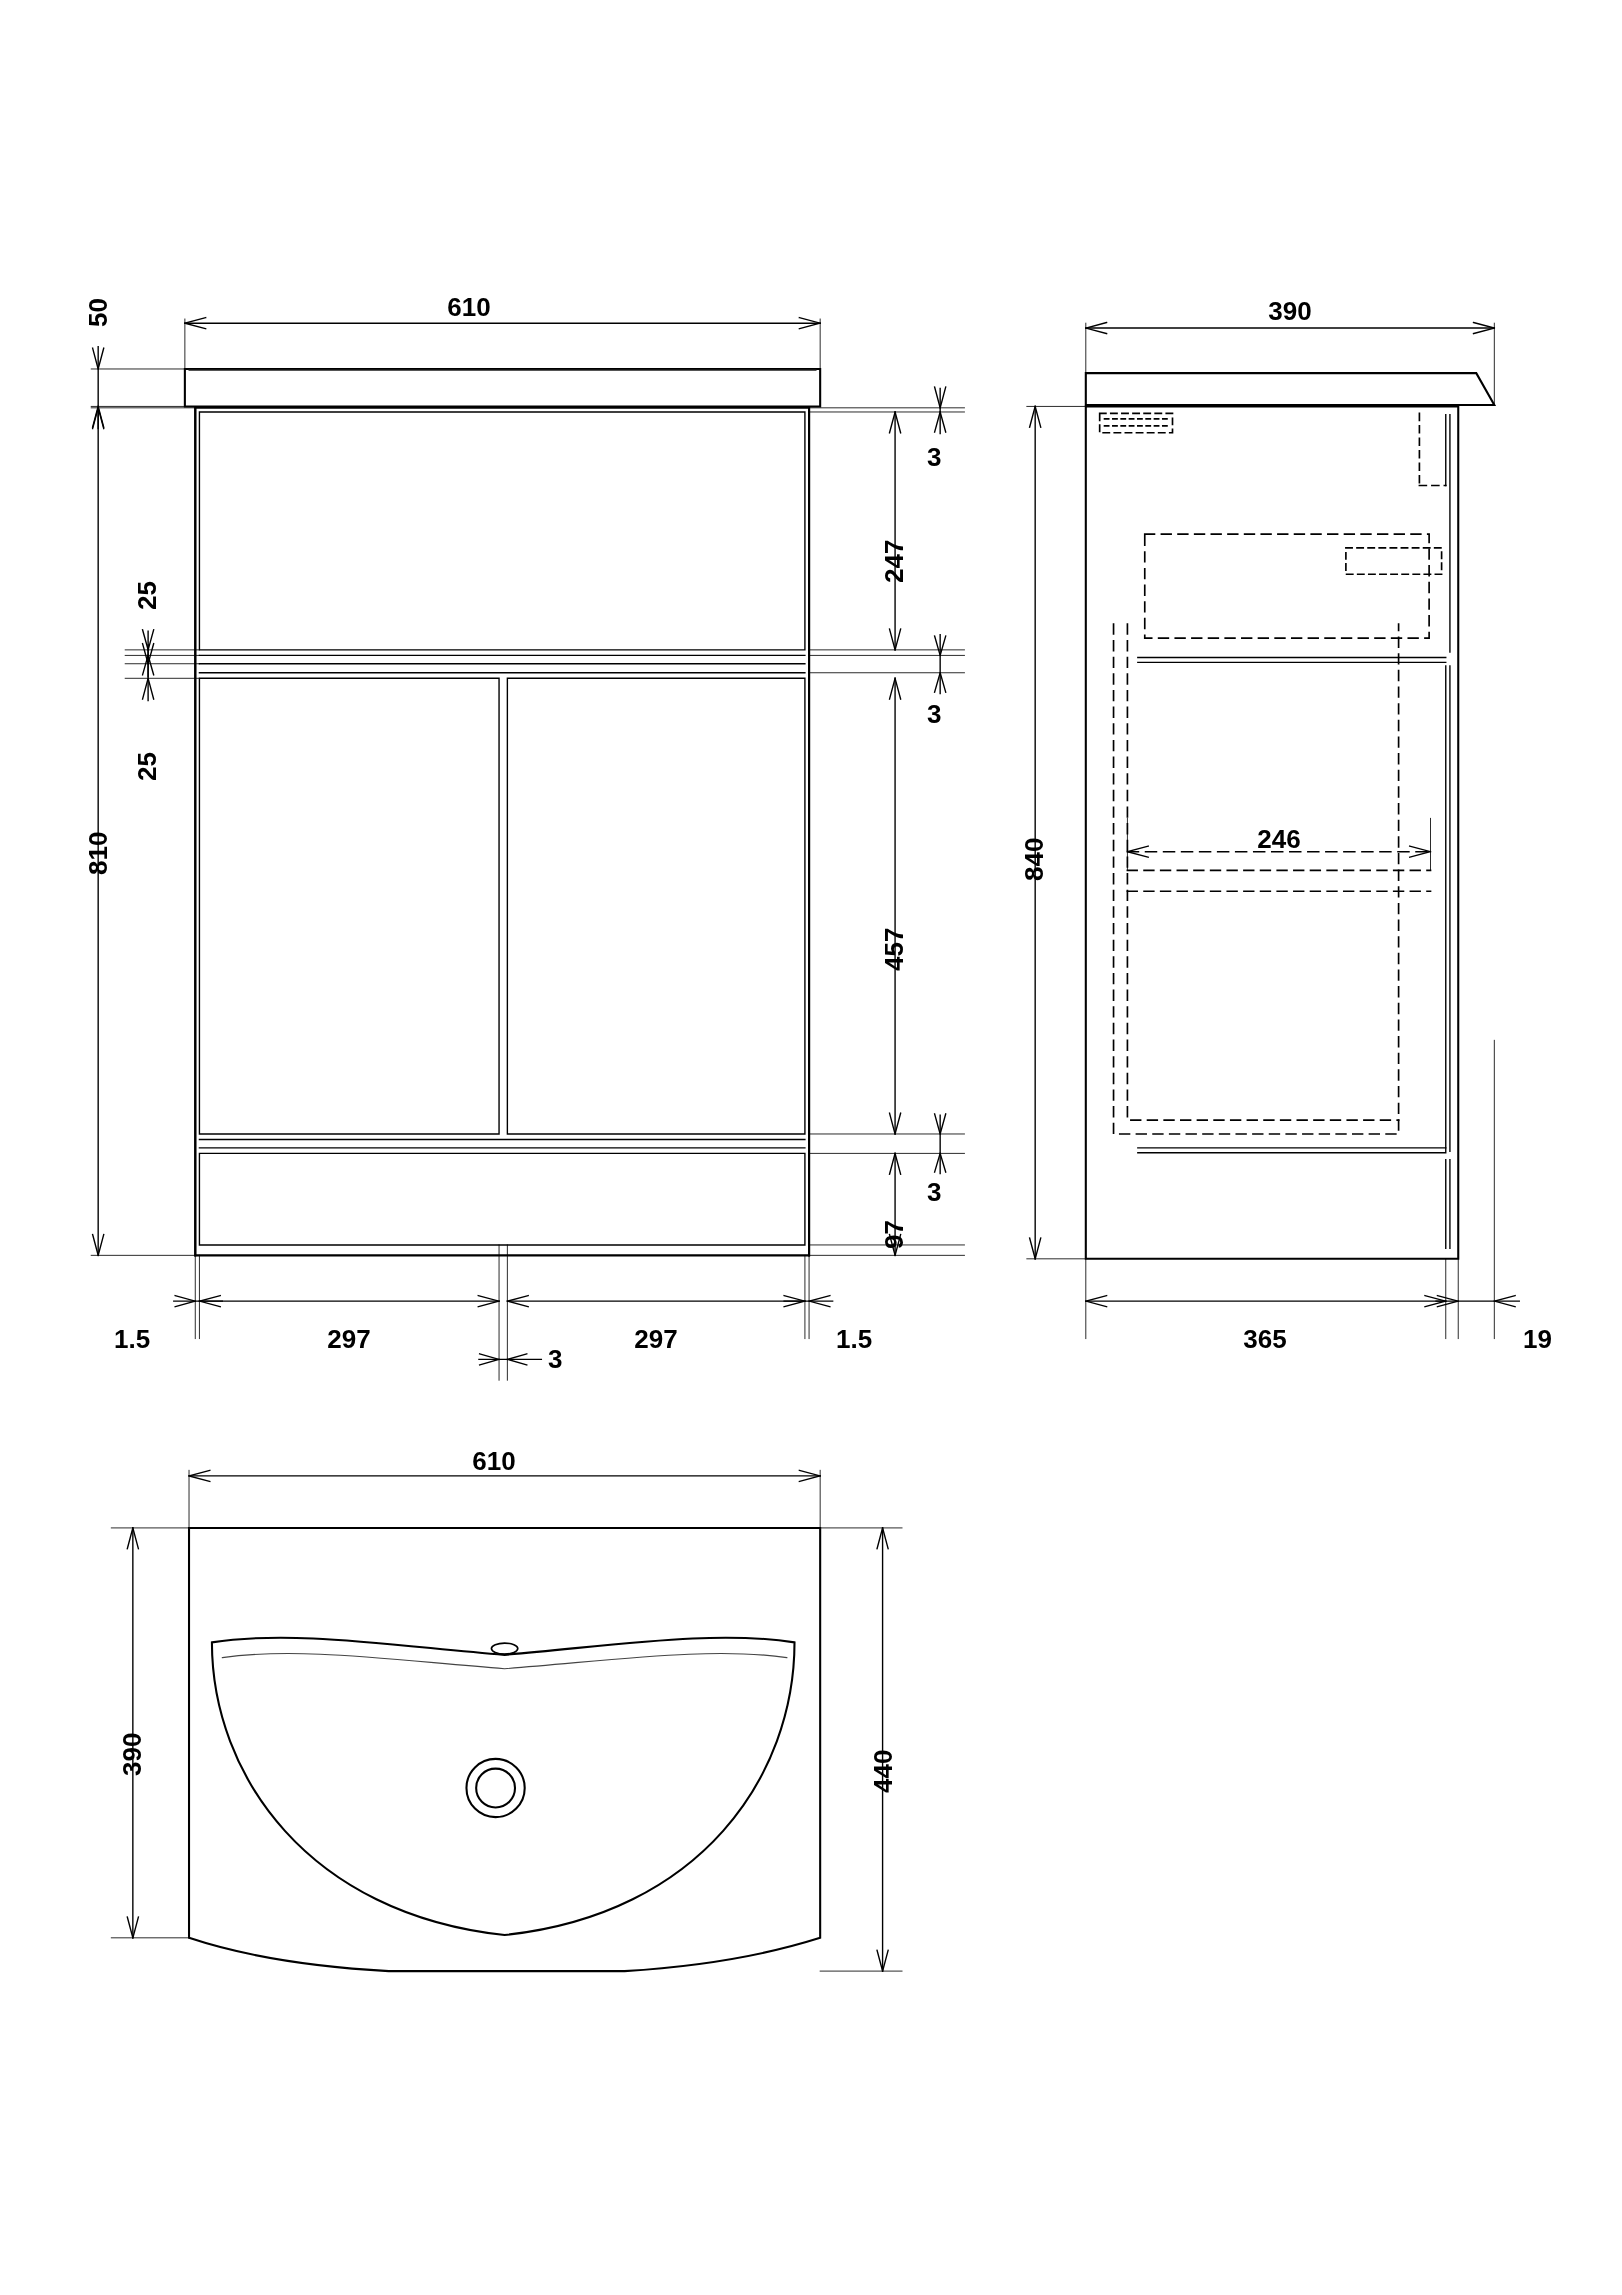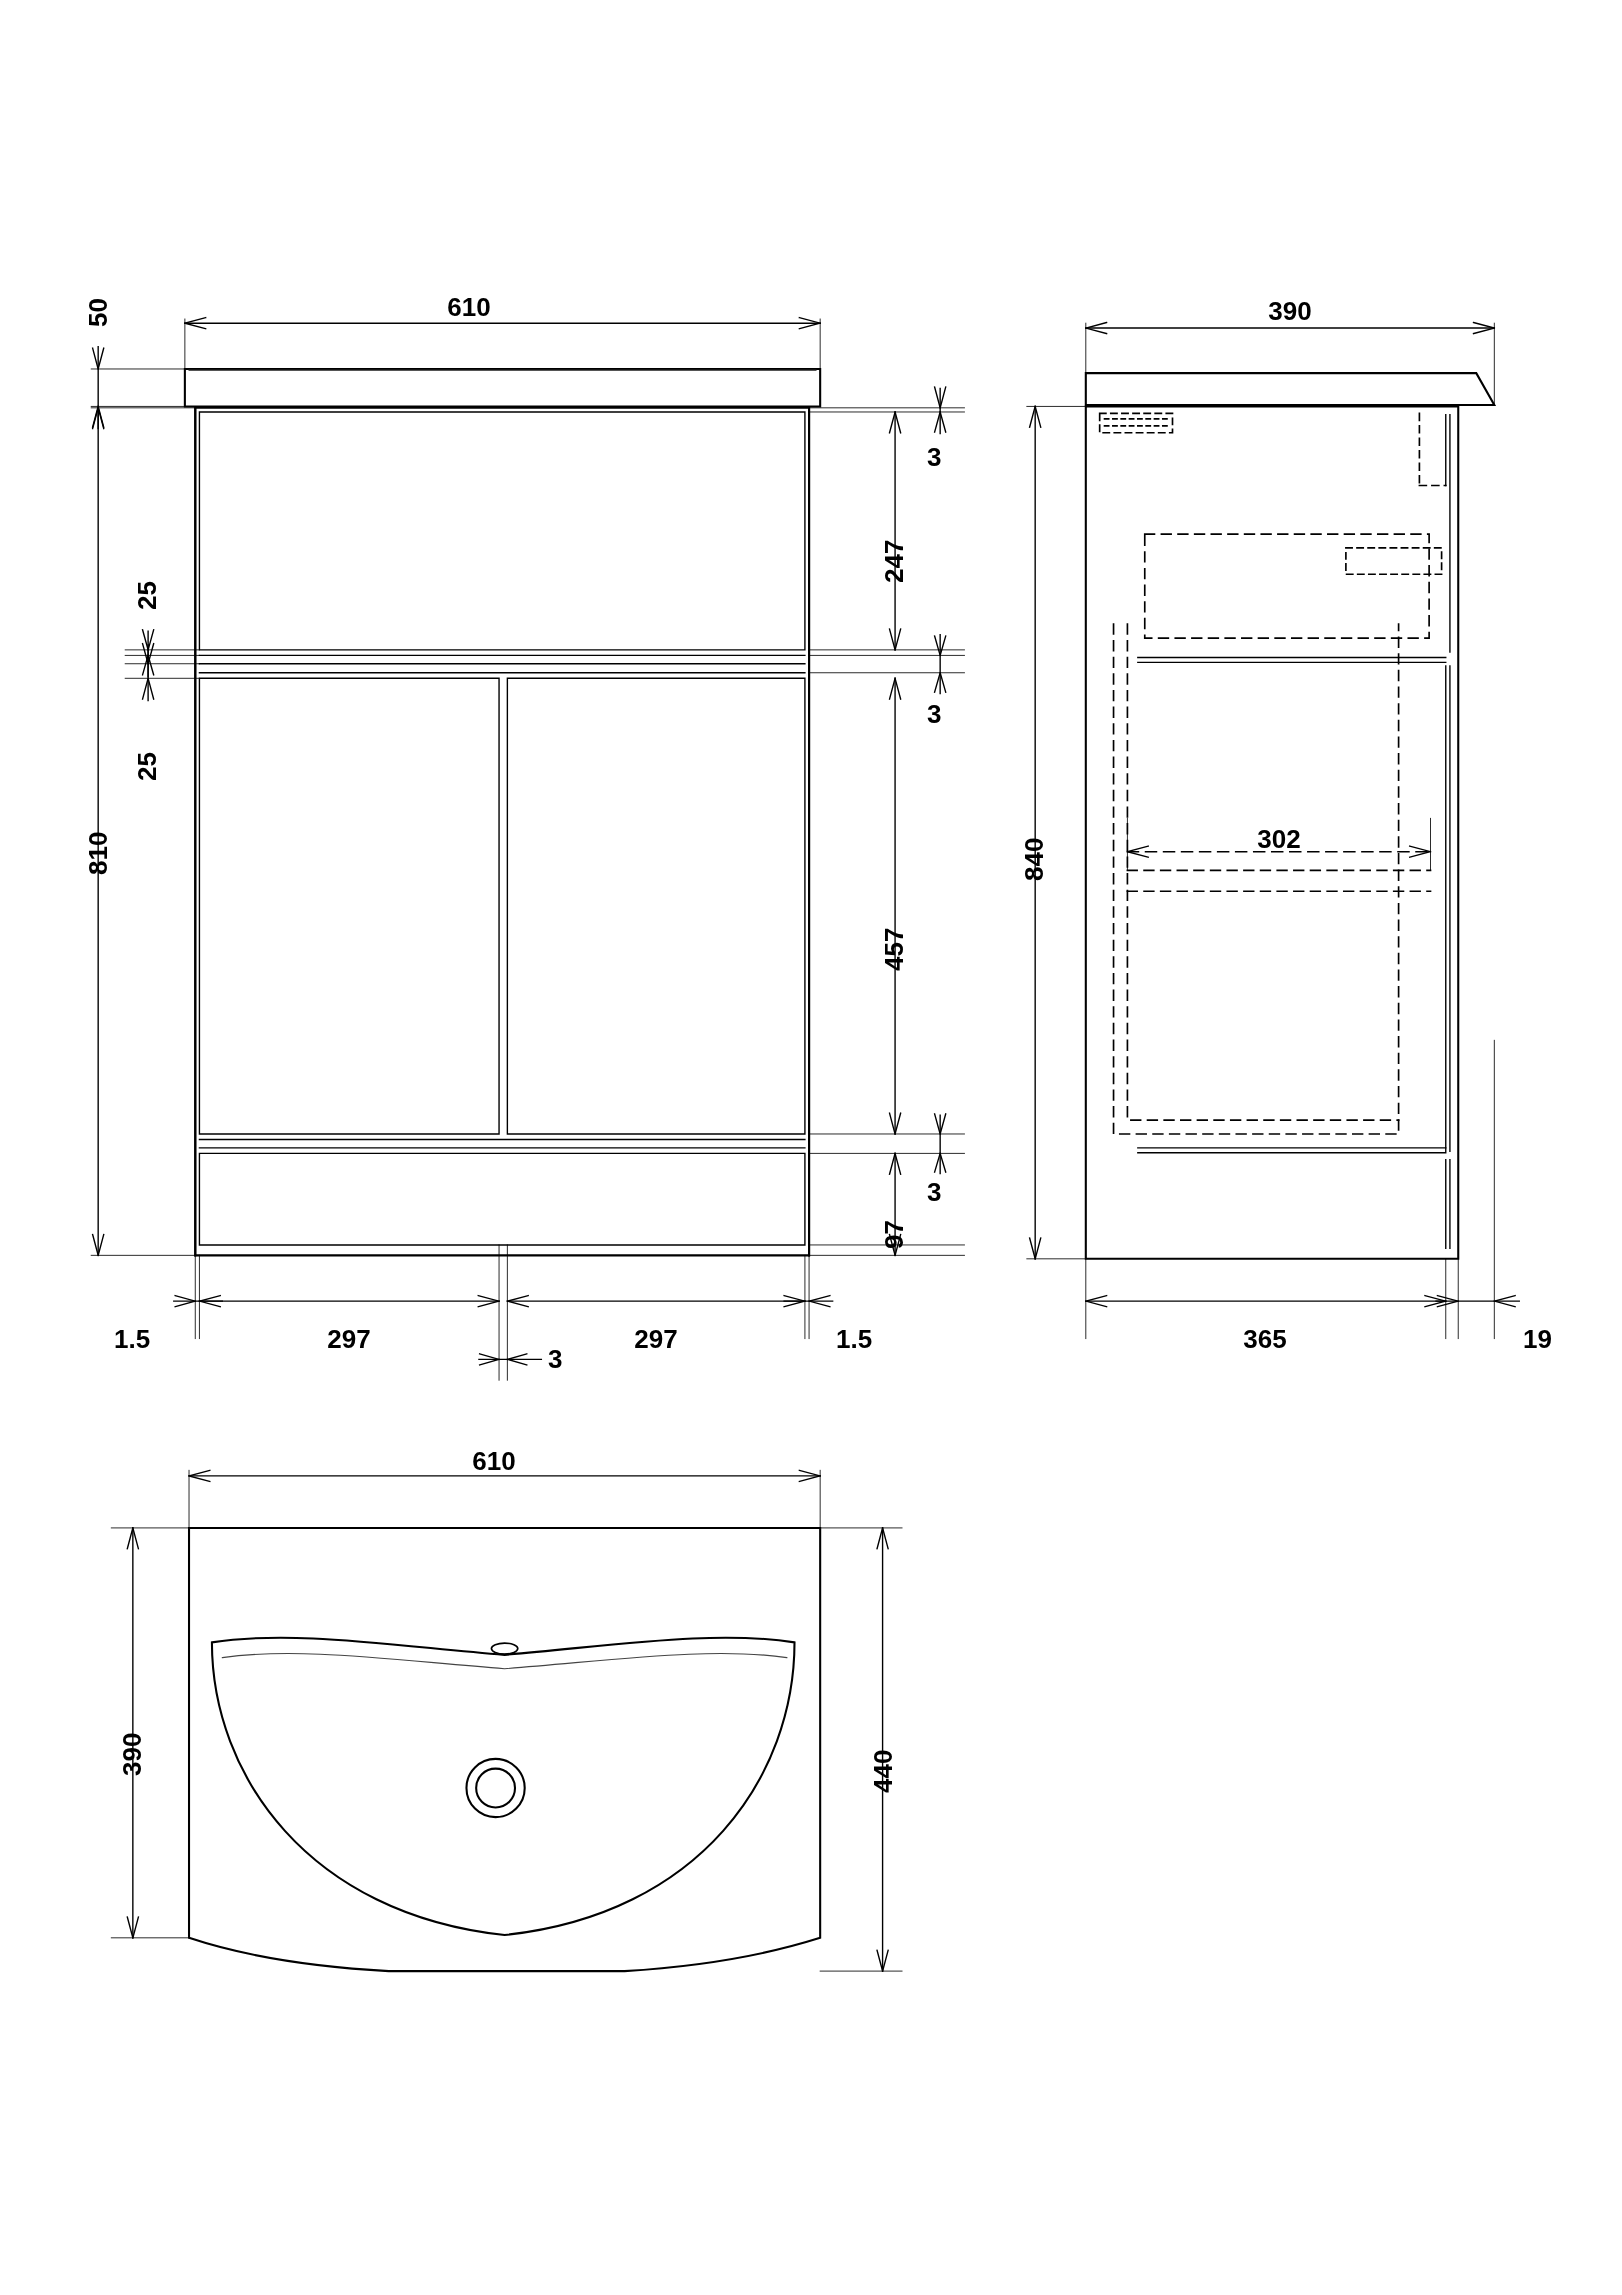--- a/index.html
+++ b/index.html
@@ -321,21 +321,21 @@
   <div class="dimtext" style="left:656px; top:1326px; transform:translateX(-50%);">297</div>
 
   <div class="dimtext" style="left:836px; top:1326px;">1.5</div>
 
   <div class="dimtext" style="left:548px; top:1346px;">3</div>
 
   <div class="dimtext" style="left:1290px; top:298px; transform:translateX(-50%);">390</div>
 
   <div class="dimtext vert" style="left:1021px; top:881px;">840</div>
 
-  <div class="dimtext" style="left:1279px; top:826px; transform:translateX(-50%);">302</div>
+  <div class="dimtext" style="left:1279px; top:826px; transform:translateX(-50%);">246</div>
 
   <div class="dimtext" style="left:1265px; top:1326px; transform:translateX(-50%);">365</div>
 
   <div class="dimtext" style="left:1523px; top:1326px;">19</div>
 
   <div class="dimtext" style="left:494px; top:1448px; transform:translateX(-50%);">610</div>
 
   <div class="dimtext vert" style="left:119px; top:1776px;">390</div>
 
   <div class="dimtext vert" style="left:870px; top:1793px;">440</div>

